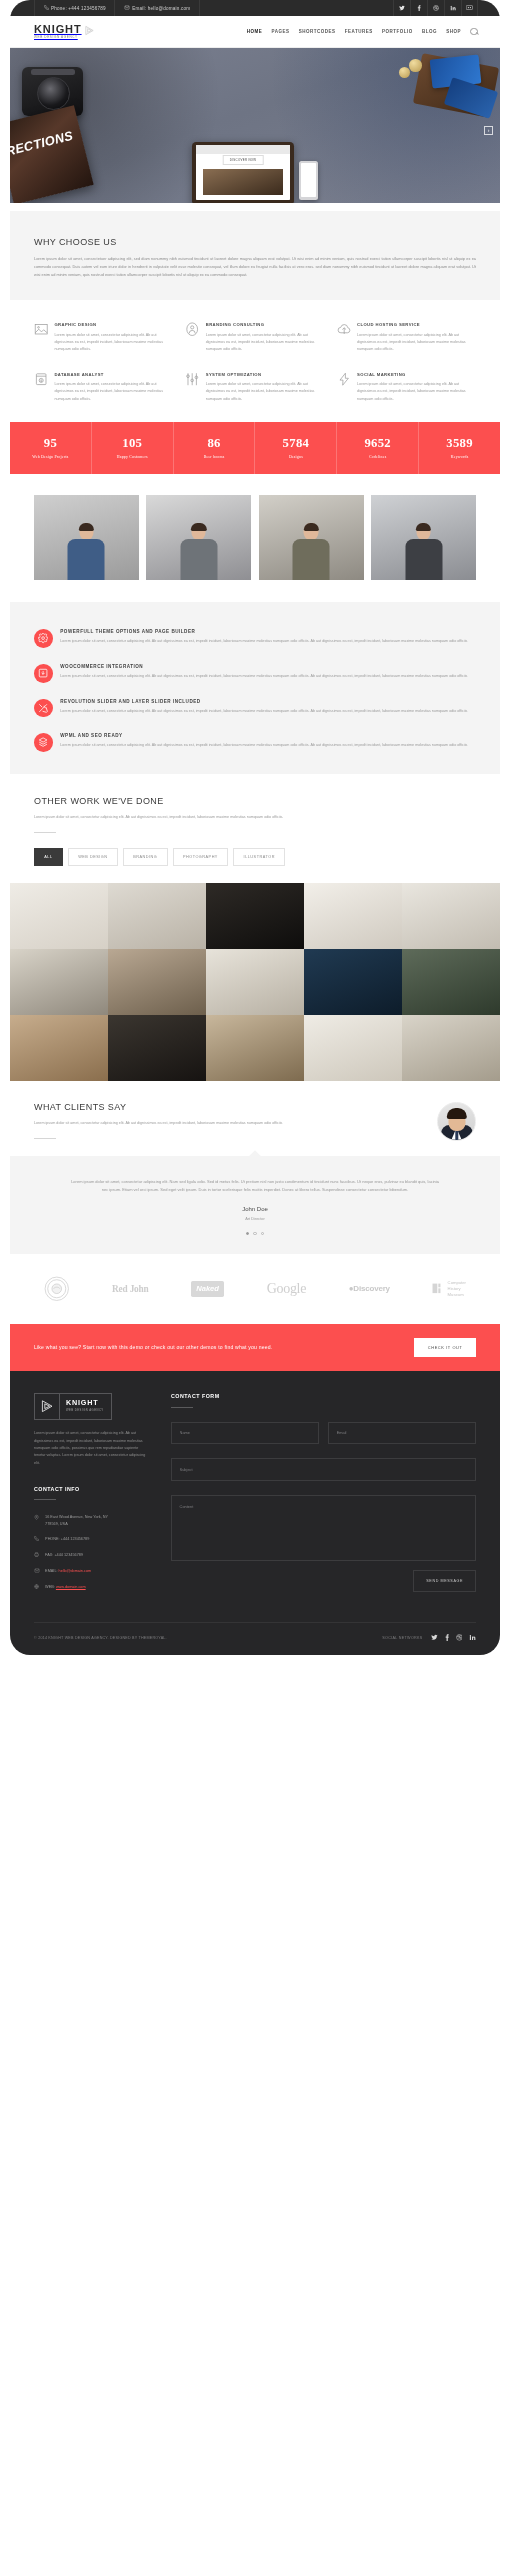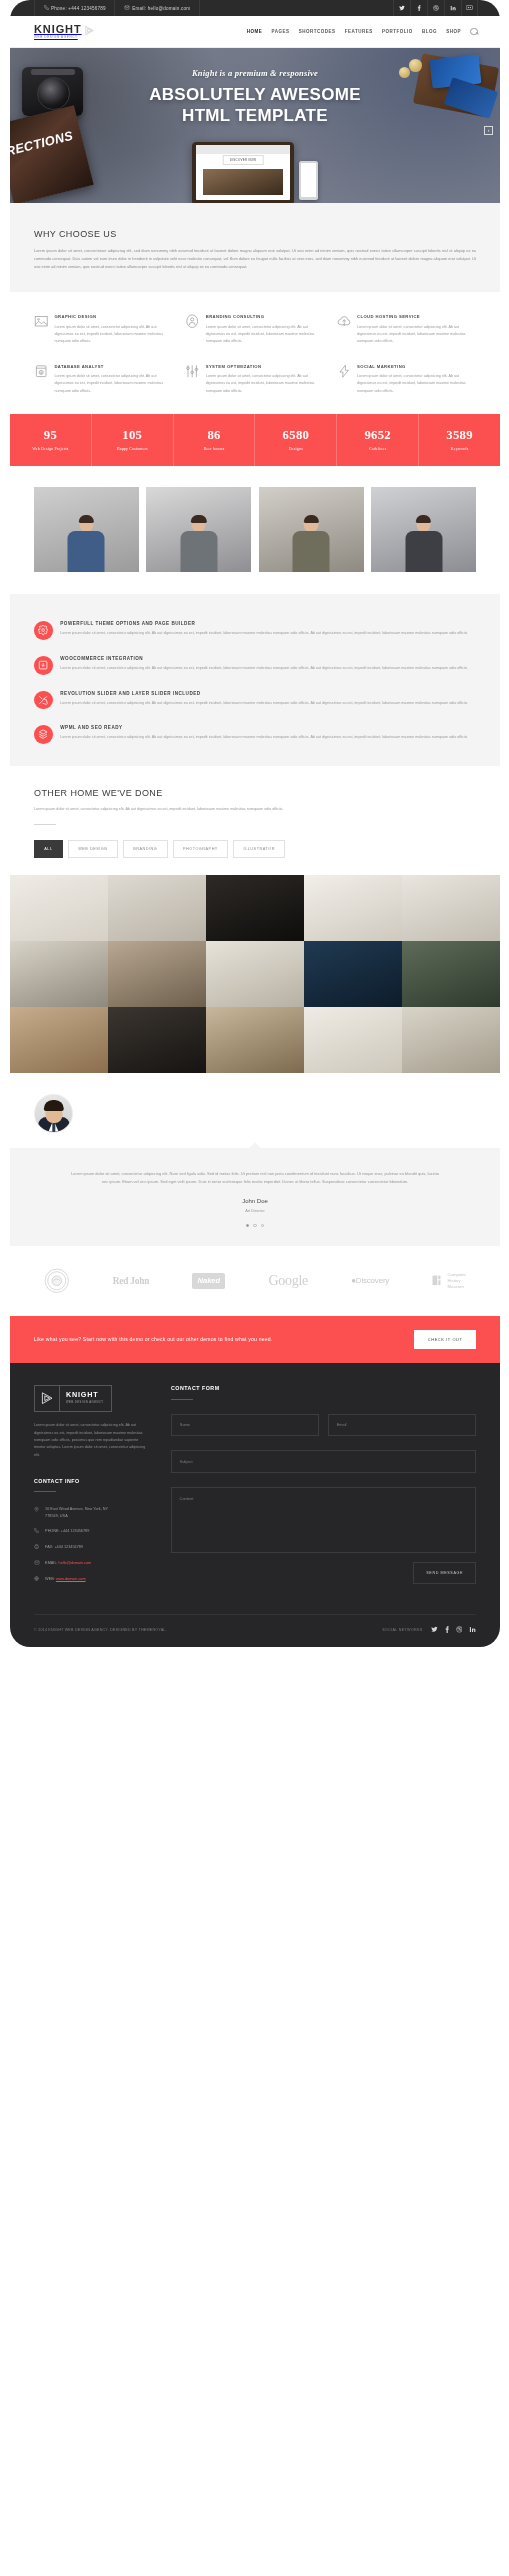--- a/index.html
+++ b/index.html
@@ -113,21 +113,21 @@
     width:18.7px; height:39px; border-radius:2.5px; background:#d5d5d8; margin-left:5.1px; margin-bottom:5.1px;
     box-shadow:0 1.7px 5.1px rgba(0,0,0,.35); padding:2.5px 1.7px;
   }
   .phone-r .s { background:#fff; width:100%; height:100%; border-radius:0.8px;}
   .hero-arrow {
     position:absolute; right:6.8px; top:50%; width:9.3px; height:9.3px; border:0.8px solid rgba(255,255,255,.75);
     color:rgba(255,255,255,.9); font-size:5.1px; display:flex; align-items:center; justify-content:center; z-index:5;
   }
 
   
-  .why { background:#f4f4f4; padding:25.5px 0 22px; }
+  .why { background:#f4f4f4; padding:25.5px 0 22px;margin-top:8px; }
   .sec-title {
     font-size:9px; color:#3b3b3b; font-weight:400; letter-spacing:0.4px; margin-bottom:8.5px;
   }
   .body-copy { font-size:3.9px; line-height:2.0; color:#8c8c8c; text-align:justify; }
 
   
   .services { background:#fff; padding:22px 0 18.7px; }
   .svc-grid { display:grid; grid-template-columns:repeat(3,1fr); gap:18.7px 12px; }
   .svc { display:flex; gap:6px; }
   .svc-ico { width:14.4px; height:14.4px; flex:0 0 14.4px; color:#9b9b9b; }
@@ -371,27 +371,20 @@
     <div class="hero-deco cam"></div>
     <div class="hero-deco mag">
         <span>RECTIONS</span>
       </div>
     <div class="hero-deco wallet"></div>
     <div class="hero-deco card-b1"></div>
     <div class="hero-deco card-b2"></div>
     <div class="hero-deco coin coin1"></div>
     <div class="hero-deco coin coin2"></div>
 
-    <div class="hero-title-wrap">
-      <div class="hero-pre">Knight is a premium &amp; responsive</div>
-      <div class="hero-h1">
-        <span>ABSOLUTELY AWESOME</span><br>
-        <span>HTML TEMPLATE</span>
-      </div>
-    </div>
 
     <div class="hero-devices">
       <div class="tablet">
         <div class="scr">
           <div class="band"></div>
           <div class="btnp">DISCOVER NOW</div>
           <div class="img"></div>
         </div>
       </div>
       <div class="phone-r">
@@ -507,21 +500,21 @@
     </div>
     <div class="cnt">
       <div class="cnt-n">105</div>
       <div class="cnt-l">Happy Customers</div>
     </div>
     <div class="cnt">
       <div class="cnt-n">86</div>
       <div class="cnt-l">Beer booms</div>
     </div>
     <div class="cnt">
-      <div class="cnt-n">6580</div>
+      <div class="cnt-n">5784</div>
       <div class="cnt-l">Designs</div>
     </div>
     <div class="cnt">
       <div class="cnt-n">9652</div>
       <div class="cnt-l">Codelines</div>
     </div>
     <div class="cnt">
       <div class="cnt-n">3589</div>
       <div class="cnt-l">Keywords</div>
     </div>
@@ -624,21 +617,21 @@
             </div>
           </div>
 
         </div>
       </div>
     </div>
   </section>
 
   <section class="portfolio">
     <div class="container">
-      <h2 class="sec-title">OTHER HOME WE'VE DONE</h2>
+      <h2 class="sec-title">OTHER WORK WE'VE DONE</h2>
       <p class="svc-p" style="max-width:280px">Lorem ipsum dolor sit amet, consectetur adipisicing elit. Ab aut dignissimos ea est, impedit incidunt, laboriosam maxime molestias numquam odio officiis.</p>
       <div class="divider"></div>
       <div class="filters">
         <button class="f on">ALL</button>
         <button class="f">WEB DESIGN</button>
         <button class="f">BRANDING</button>
         <button class="f">PHOTOGRAPHY</button>
         <button class="f">ILLUSTRATOR</button>
       </div>
     </div>
@@ -657,20 +650,25 @@
       <div class="pf" style="background:linear-gradient(160deg,#3b3630,#161311)"></div>
       <div class="pf" style="background:linear-gradient(160deg,#c8b79c,#7e6b4f)"></div>
       <div class="pf" style="background:linear-gradient(160deg,#efece5,#cdc7bb)"></div>
       <div class="pf" style="background:linear-gradient(160deg,#d9d4c9,#a49c8c)"></div>
     </div>
   </section>
 
   <section class="clients-say">
     <div class="container">
       <div class="cs-row">
+        <div class="cs-left">
+          <h2 class="sec-title">WHAT CLIENTS SAY</h2>
+          <p class="svc-p" style="max-width:255px">Lorem ipsum dolor sit amet, consectetur adipisicing elit. Ab aut dignissimos ea est, impedit incidunt, laboriosam maxime molestias numquam odio officiis</p>
+          <div class="divider"></div>
+        </div>
         <div class="avatar-big">
           <span class="av-suit"></span>
             <span class="av-shirt"></span>
             <span class="av-tie"></span>
           <span class="av-face"></span>
             <span class="av-hair"></span>
         </div>
       </div>
     </div>
   </section>
@@ -698,21 +696,21 @@
     <div class="cl">
       <span style="font-family:'Liberation Serif',serif;font-size:9.3px;color:#cdcdcd;font-weight:700;letter-spacing:-0.2px;">Red John</span>
     </div>
     <div class="cl">
       <span style="background:#d8d8d8;color:#fff;font-size:7.6px;font-weight:700;font-style:italic;padding:3.4px 5.1px;border-radius:1.7px;">Naked</span>
     </div>
     <div class="cl">
       <span style="font-family:'Liberation Serif',serif;font-size:14px;color:#cfcfcf;letter-spacing:-0.3px;">Google</span>
     </div>
     <div class="cl">
-      <span style="font-size:8px;color:#c9c9c9;font-weight:400;letter-spacing:-0.2px;text-align:right;">●Discovery</span>
+      <span style="font-size:8px;color:#c9c9c9;font-weight:700;letter-spacing:-0.2px;text-align:right;">●Discovery</span>
     </div>
     <div class="cl" style="gap:2.5px;">
       <svg width="12.7" height="12.7" viewBox="0 0 24 24" fill="#d5d5d5">
           <rect x="1" y="3" width="9" height="18"></rect>
           <rect x="12" y="3" width="4" height="7"></rect>
           <rect x="12" y="12" width="4" height="9"></rect>
         </svg>
       <span style="font-size:4.2px;color:#c4c4c4;line-height:1.35;text-align:left;">Computer<br>History<br>Museum</span>
     </div>
   </section>

